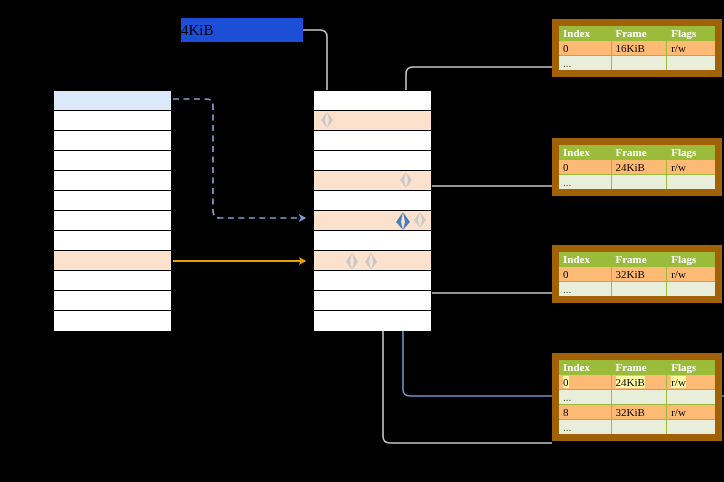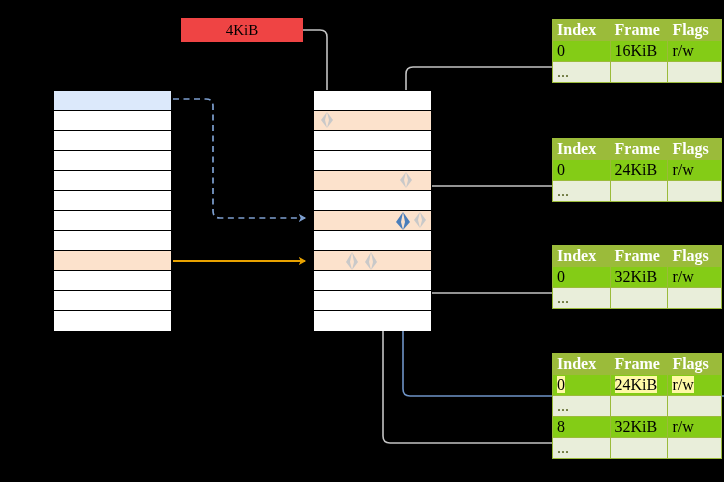--- a/index.html
+++ b/index.html
@@ -8,30 +8,30 @@
 
   
   .memtable{position:absolute;box-sizing:border-box;border:1.6px solid #000;background:#fff;}
   .memrow{box-sizing:border-box;height:20px;border-bottom:1.4px solid #000;background:#fff;}
   .memrow:last-child{border-bottom:none;}
   .memrow.blue{background:#DCE9FB;}
   .memrow.peach{background:#FCE2CC;}
 
   
   .gtable{position:absolute;box-sizing:border-box;border-collapse:collapse;
-          font-size:16px;color:#000;background:#84cc16;border:1px solid #a16207;}
+          font-size:11px;color:#000;background:#fdba74;border:7px solid #a16207;}
   .gtable td,.gtable th{box-sizing:border-box;border:1px solid #9BBB3A;
           padding:1px 4px;text-align:left;font-weight:normal;white-space:nowrap;}
   .gtable th{background:#9BBB3A;color:#fff;font-weight:bold;}
   .gtable tr.ell td{background:#E9EEDA;color:#55601f;}
   .hl{background:#FFF9A6;}
 
   
-  .callout{position:absolute;box-sizing:border-box;background:#ef4444;
-           color:#000;font-size:15px;text-align:center;line-height:24px;}
+  .callout{position:absolute;box-sizing:border-box;background:#1d4ed8;
+           color:#000;font-size:15px;line-height:24px;}
 
   svg.wires{position:absolute;left:0;top:0;width:724px;height:482px;overflow:visible;}
 </style>
 </head>
 <body>
 
 <div id="stage">
 
   <svg class="wires" viewBox="0 0 724 482" xmlns="http://www.w3.org/2000/svg">
     <defs>

